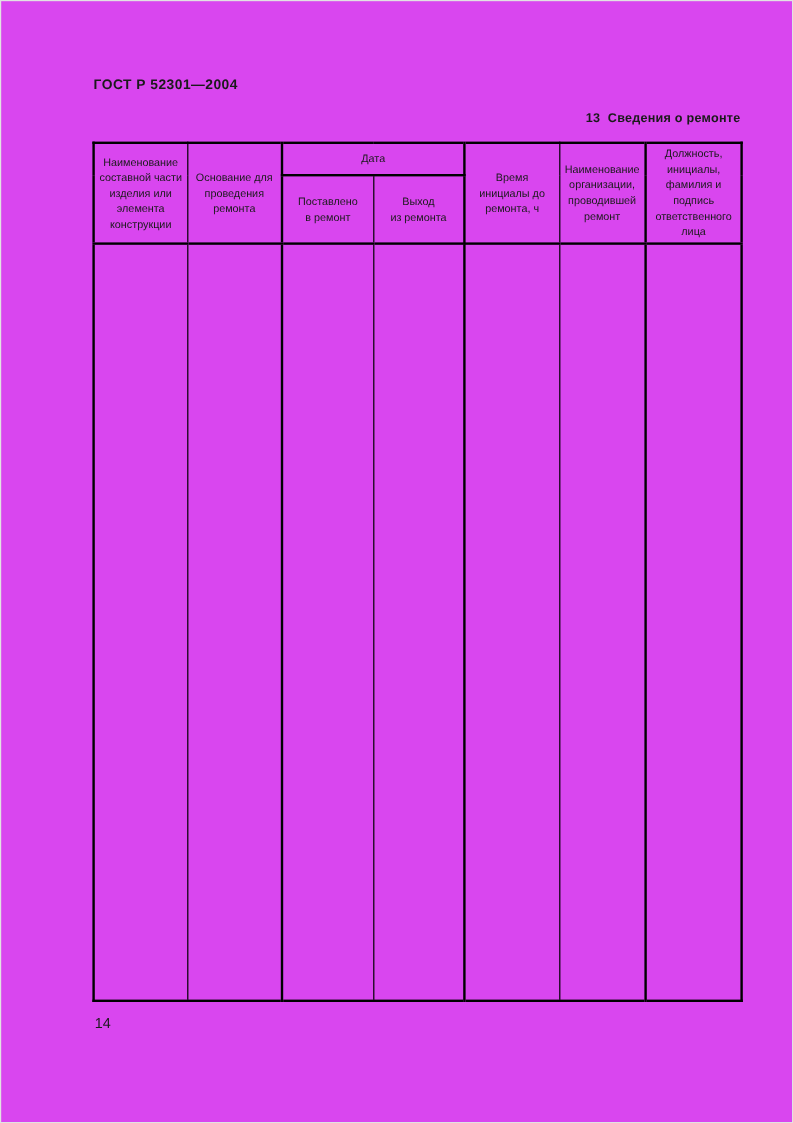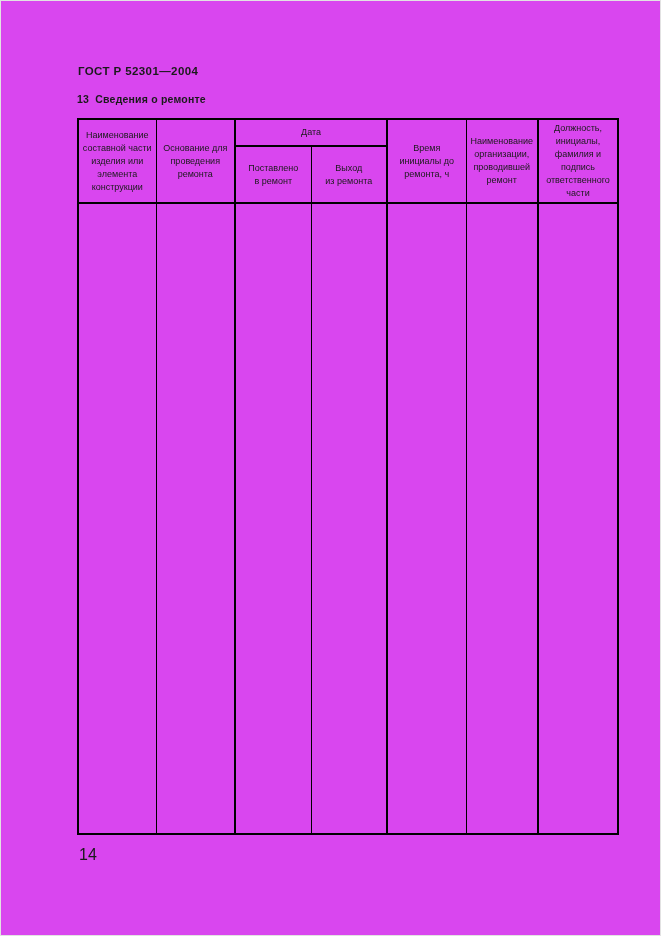--- a/index.html
+++ b/index.html
@@ -25,21 +25,21 @@
     font-size: 11.5px;
     font-weight: bold;
     letter-spacing: 0.4px;
     white-space: pre;
   }
   .table-title {
     position: absolute;
     left: 76px;
     top: 92px;
     width: 540px;
-    text-align: left;
+    text-align: right;
     font-size: 10.5px;
     font-weight: bold;
     letter-spacing: 0.2px;
     white-space: pre;
   }
   table.repair {
     position: absolute;
     left: 76px;
     top: 117px;
     width: 540px;
@@ -64,21 +64,21 @@
   .br2 { border-right-width: 2px !important; }
   .bb2 { border-bottom-width: 2px !important; }
   tr.row-group   { height: 27px; }
   tr.row-sub     { height: 57px; }
   tr.row-body    { height: 631px; }
   tr.row-body td { vertical-align: top; }
   .page-number {
     position: absolute;
     left: 78px;
     top: 845px;
-    font-size: 16px;
+    font-size: 12px;
   }
 </style>
 </head>
 <body>
 
 <div class="page">
 
   <div class="standard-code">ГОСТ Р 52301—2004</div>
 
   <div class="table-title">13  Сведения о ремонте</div>
@@ -109,21 +109,21 @@
 ремонта, ч</th>
         <th rowspan="2" class="bb2">Наименование
 организации,
 проводившей
 ремонт</th>
         <th rowspan="2" class="bl2 bb2">Должность,
 инициалы,
 фамилия и
 подпись
 ответственного
-части</th>
+лица</th>
       </tr>
       <tr class="row-sub">
         <th class="bl2 bb2">Поставлено
 в ремонт</th>
         <th class="br2 bb2">Выход
 из ремонта</th>
       </tr>
       <tr class="row-body">
         <td></td>
         <td></td>

